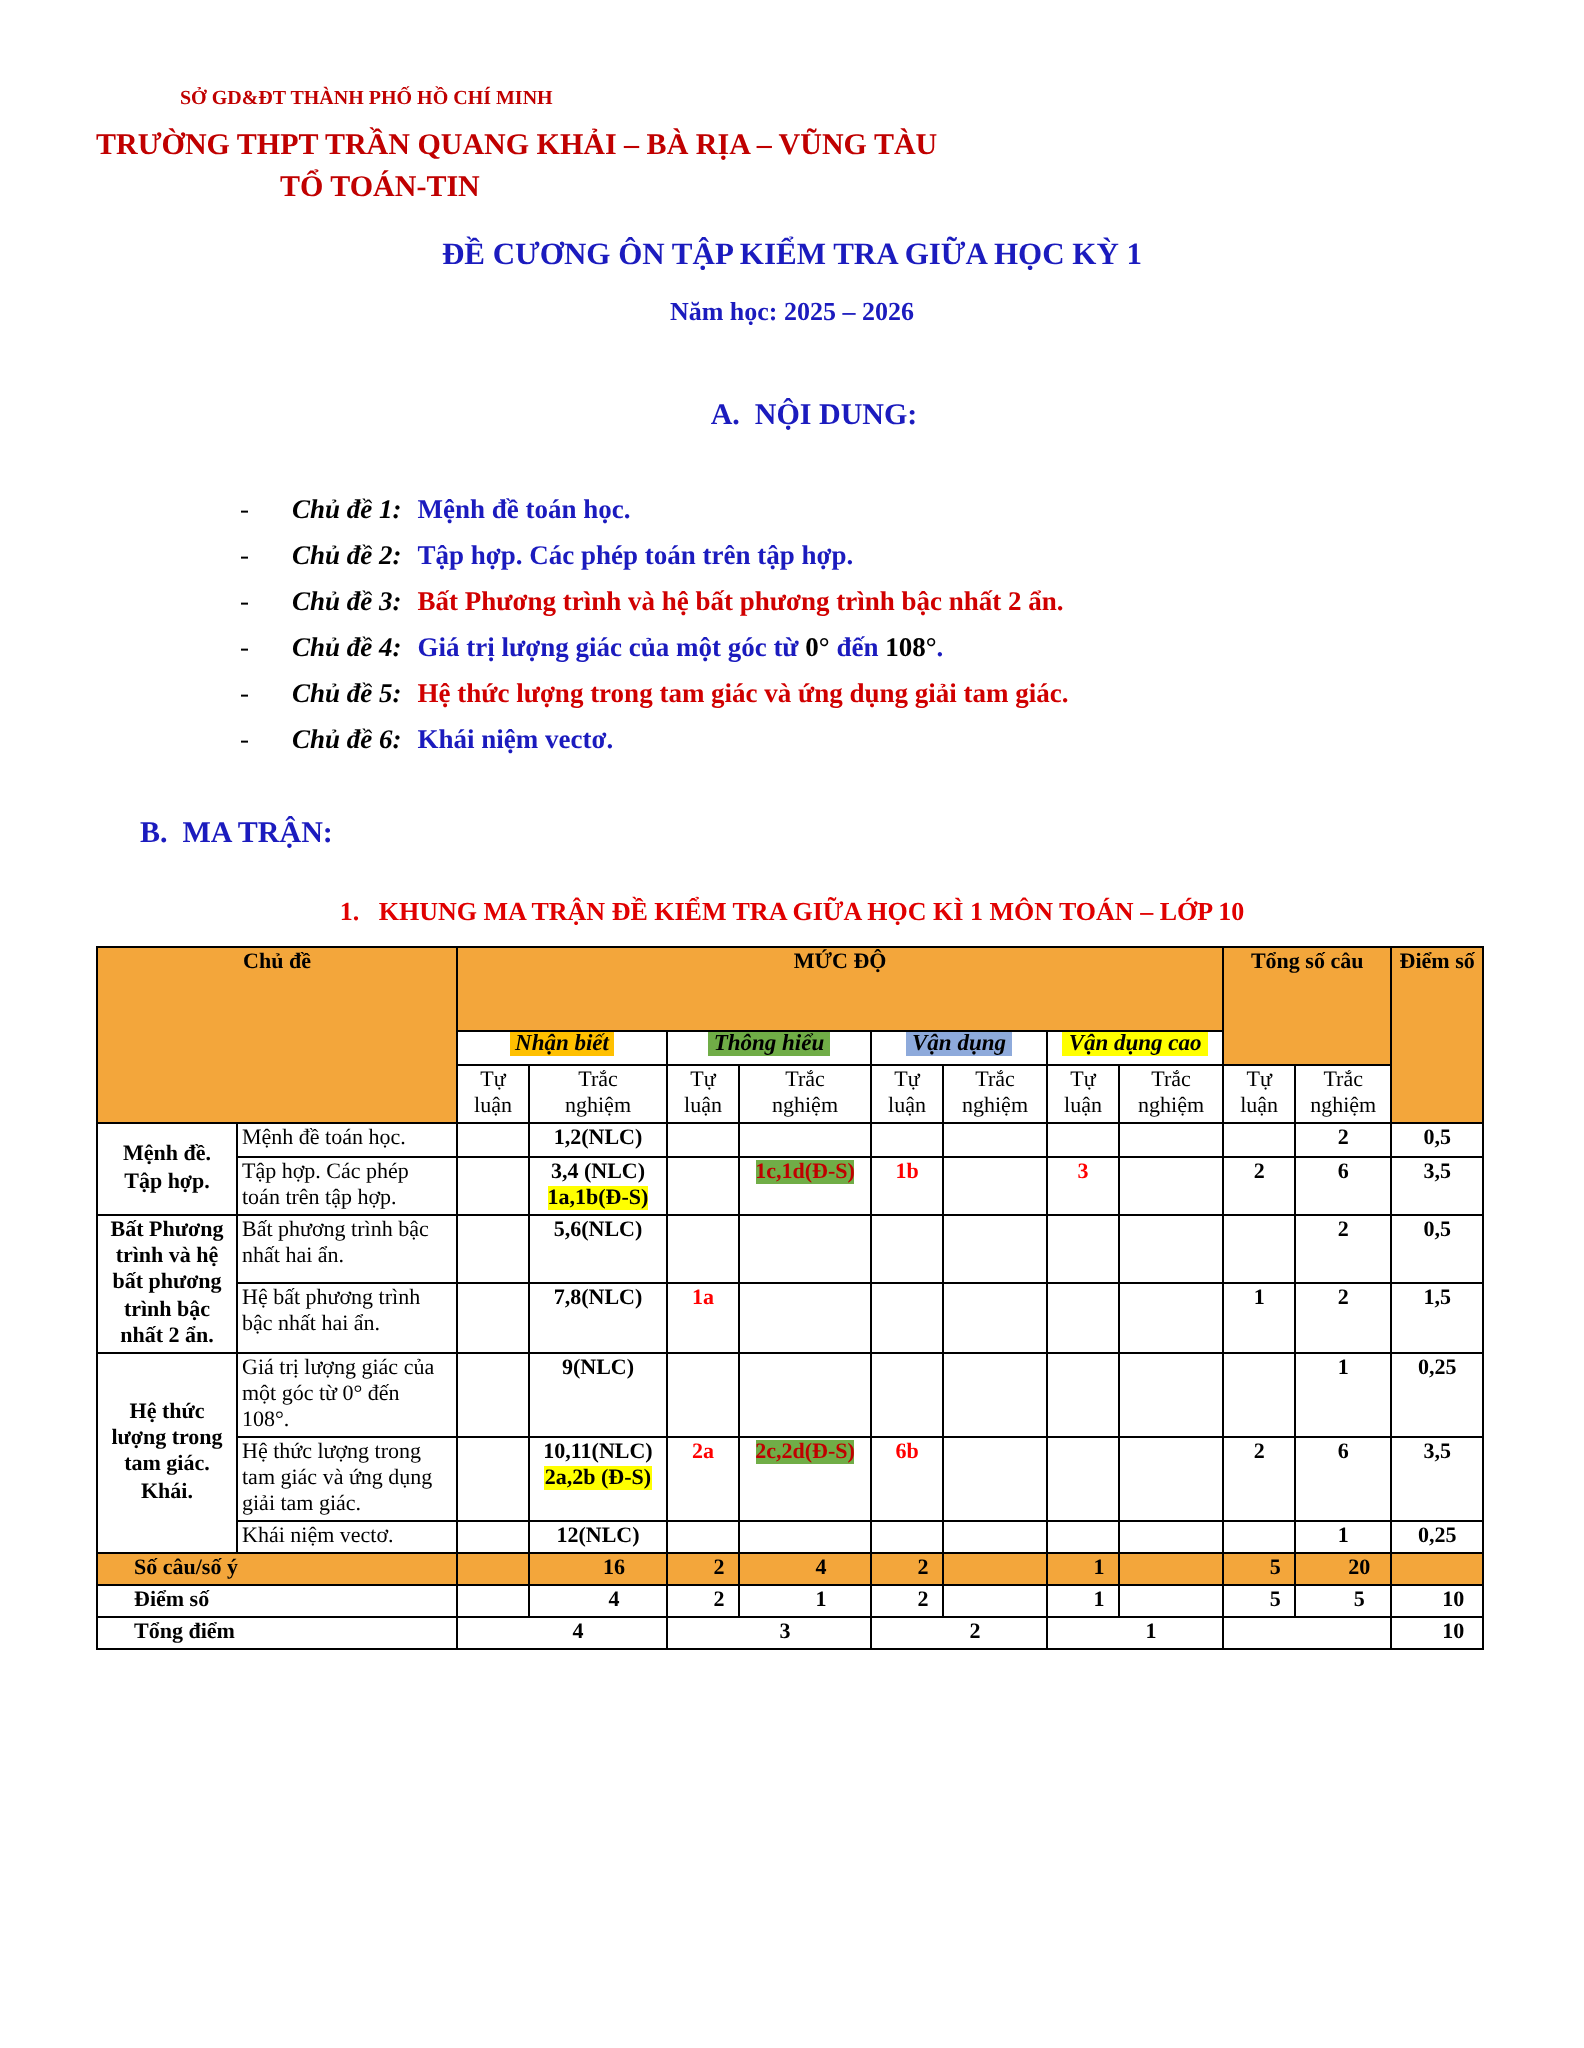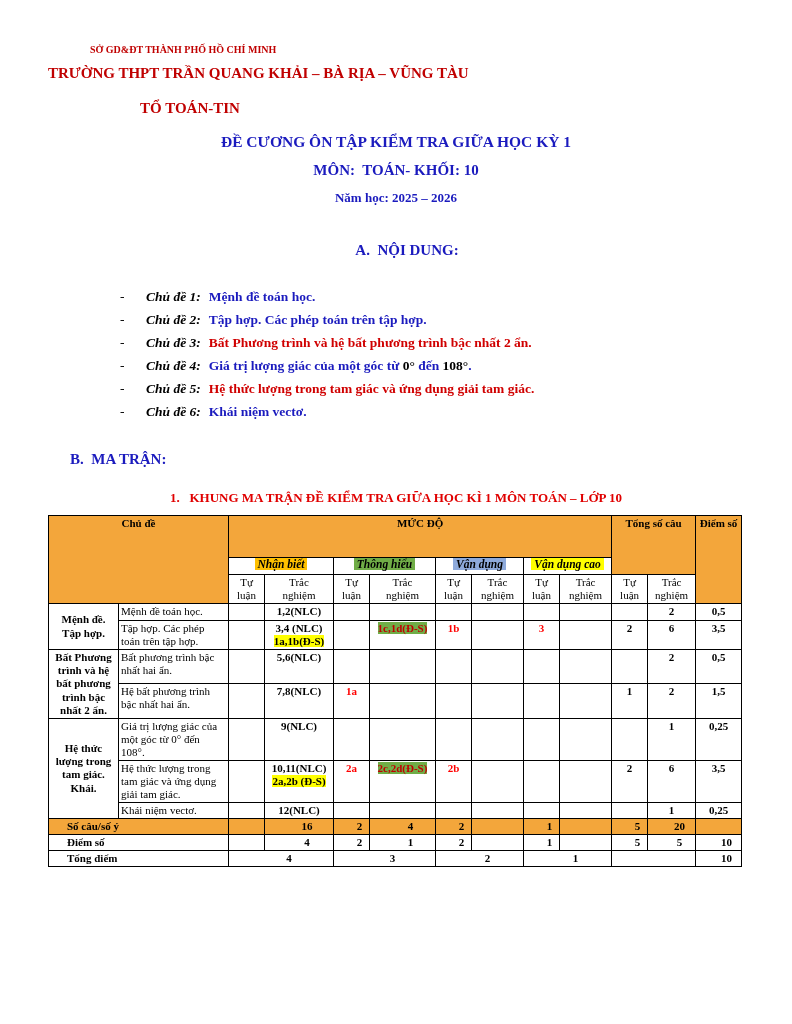--- a/index.html
+++ b/index.html
@@ -18,21 +18,21 @@
   *{box-sizing:border-box;}
   html,body{margin:0;padding:0;}
   body{
     width:792px;height:1024px;background:#ffffff;overflow:hidden;
     font-family:"Liberation Serif","DejaVu Serif",serif;color:#000;
   }
   .page{padding:44px 48px 0 48px;}
   .pre{white-space:pre-wrap;}
 
   .h-dept{margin-left:42px;color:var(--red-heading);font-weight:bold;font-size:10px;margin-bottom:10px;}
-  .h-school{color:var(--red-heading);font-weight:bold;font-size:15px;margin-bottom:18px;}
+  .h-school{color:var(--red-heading);font-weight:bold;font-size:15px;margin-bottom:4px;}
   .h-group{margin-left:92px;color:var(--red-heading);font-weight:bold;font-size:15px;margin-bottom:16px;}
   .h-title{text-align:center;color:var(--blue-heading);font-weight:bold;font-size:15.5px;margin-bottom:11px;}
   .h-subject{text-align:center;color:var(--blue-heading);font-weight:bold;font-size:15px;margin-bottom:11px;}
   .h-year{text-align:center;color:var(--blue-heading);font-weight:bold;font-size:13px;}
 
   .sec-heading{margin:36px 0 0 22px;color:var(--blue-heading);font-weight:bold;font-size:15px;text-align:center;}
   .topics{margin:26px 0 0 72px;}
   .topic{display:flex;line-height:23px;font-size:13.5px;font-weight:bold;}
   .dash{width:26px;font-weight:normal;color:#000;}
   .t-label{font-style:italic;color:#000;margin-right:8px;white-space:nowrap;}
@@ -69,21 +69,20 @@
 </head>
 <body>
 
 <div class="page">
 
   <div class="h-dept">SỞ GD&amp;ĐT THÀNH PHỐ HỒ CHÍ MINH</div>
   <div class="h-school">TRƯỜNG THPT TRẦN QUANG KHẢI – BÀ RỊA – VŨNG TÀU</div>
   <div class="h-group">TỔ TOÁN-TIN</div>
 
   <div class="h-title pre">ĐỀ CƯƠNG ÔN TẬP KIỂM TRA GIỮA HỌC KỲ 1</div>
-  <div class="h-subject pre">MÔN:  TOÁN- KHỐI: 10</div>
   <div class="h-year">Năm học: 2025 – 2026</div>
 
   <div class="sec-heading pre">A.  NỘI DUNG:</div>
 
   <div class="topics">
     <div class="topic">
       <span class="dash">-</span>
       <span class="t-label">Chủ đề 1:</span>
       <span class="t-text blue">Mệnh đề toán học.</span>
     </div>
@@ -256,21 +255,21 @@
 
     <tr>
       <td class="desc">Hệ thức lượng trong tam giác và ứng dụng giải tam giác.</td>
       <td></td>
       <td class="val">
         <div>10,11(NLC)</div>
         <div><span class="hl-y">2a,2b (Đ-S)</span></div>
       </td>
       <td class="val red">2a</td>
       <td class="val"><span class="hl-g">2c,2d(Đ-S)</span></td>
-      <td class="val red">2b</td>
+      <td class="val red">6b</td>
       <td></td>
       <td></td>
       <td></td>
       <td class="val">2</td>
       <td class="val">6</td>
       <td class="val">3,5</td>
     </tr>
 
     <tr>
       <td class="desc">Khái niệm vectơ.</td>

